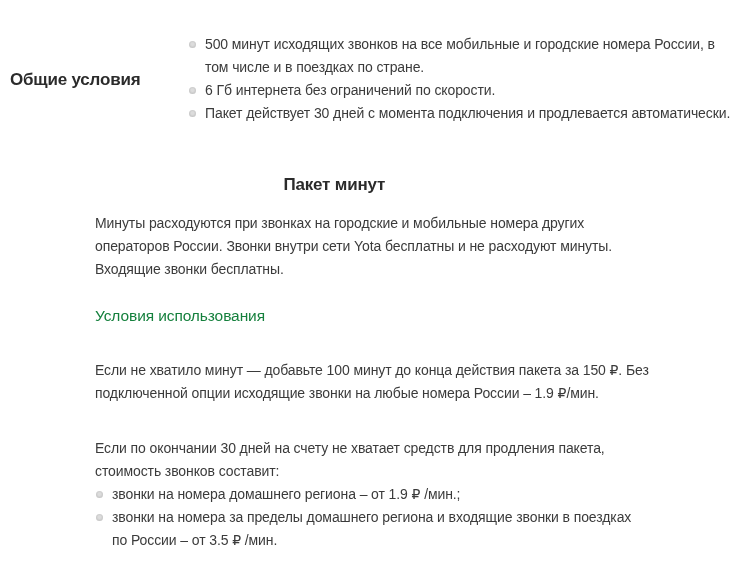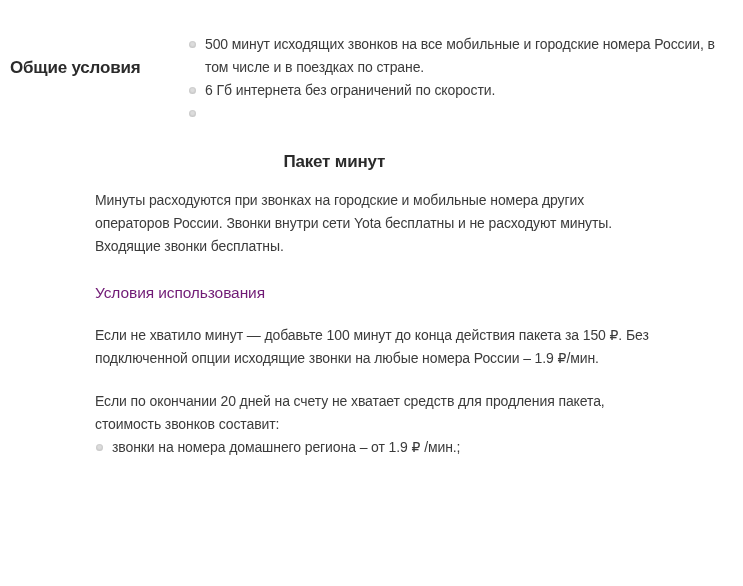--- a/index.html
+++ b/index.html
@@ -48,26 +48,26 @@
   }
   .dot {
     position: absolute;
     left: 1px;
     top: 8px;
     width: 7px;
     height: 7px;
     border-radius: 50%;
     background: radial-gradient(circle at 50% 45%, #dcdcdc 0 25%, #c3c3c3 75%);
   }
-  p.body-par { margin-top: 20px; }
+  p.body-par { margin-top: 32px; }
   p.body-par.first { margin-top: 16px; }
   p.subheading {
     margin-top: 23px;
     font-size: 15.5px;
-    color: #701a75;
+    color: #15803d;
     letter-spacing: -0.1px;
   }
 </style>
 </head>
 <body>
 
 <div class="page">
 
   <section class="section">
     <div class="label-col">
@@ -78,36 +78,41 @@
         <li>
           <span class="dot"></span>
           <span>500 минут исходящих звонков на все мобильные и городские номера России, в том числе и в поездках по стране.</span>
         </li>
         <li>
           <span class="dot"></span>
           <span>6 Гб интернета без ограничений по скорости.</span>
         </li>
         <li>
           <span class="dot"></span>
+          <span>Пакет действует 30 дней с момента подключения и продлевается автоматически.</span>
         </li>
       </ul>
     </div>
   </section>
 
   <section class="section">
     <div class="label-col">
       <h2>Пакет минут</h2>
     </div>
     <div class="content-col">
       <p class="body-par first">Минуты расходуются при звонках на городские и мобильные номера других операторов России. Звонки внутри сети Yota бесплатны и не расходуют минуты. Входящие звонки бесплатны.</p>
       <p class="subheading">Условия использования</p>
       <p class="body-par">Если не хватило минут — добавьте 100 минут до конца действия пакета за 150&nbsp;₽. Без подключенной опции исходящие звонки на любые номера России&nbsp;–&nbsp;1.9&nbsp;₽/мин.</p>
-      <p class="body-par">Если по окончании 20 дней на счету не хватает средств для продления пакета, стоимость звонков составит:</p>
+      <p class="body-par">Если по окончании 30 дней на счету не хватает средств для продления пакета, стоимость звонков составит:</p>
       <ul class="dots">
         <li>
           <span class="dot"></span>
           <span>звонки на номера домашнего региона – от&nbsp;1.9&nbsp;₽&nbsp;/мин.;</span>
+        </li>
+        <li>
+          <span class="dot"></span>
+          <span>звонки на номера за пределы домашнего региона и входящие звонки в&nbsp;поездках по России – от&nbsp;3.5&nbsp;₽&nbsp;/мин.</span>
         </li>
       </ul>
     </div>
   </section>
 
 </div>
 
 </body></html>

